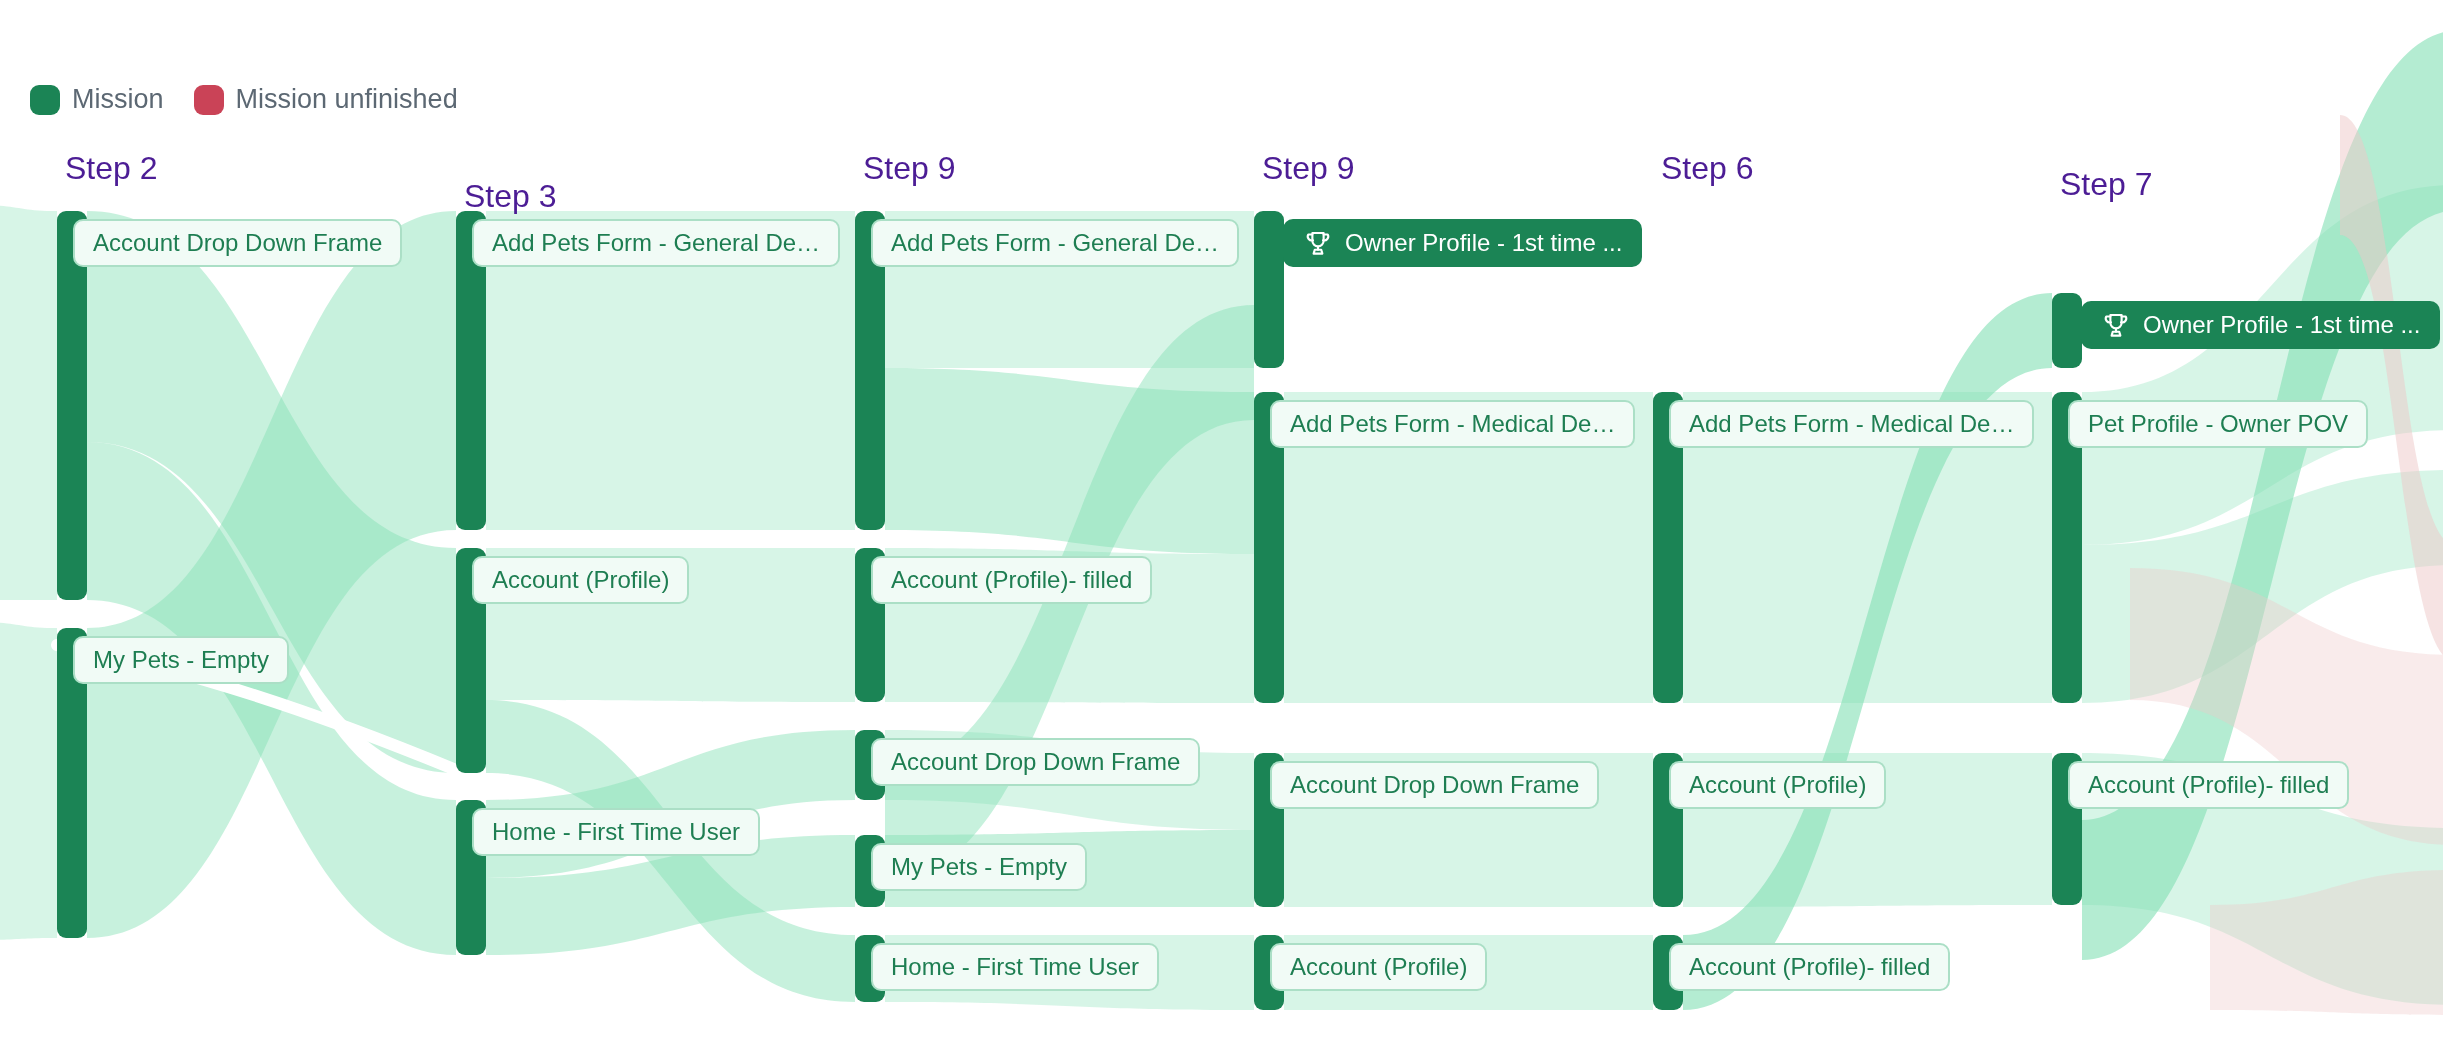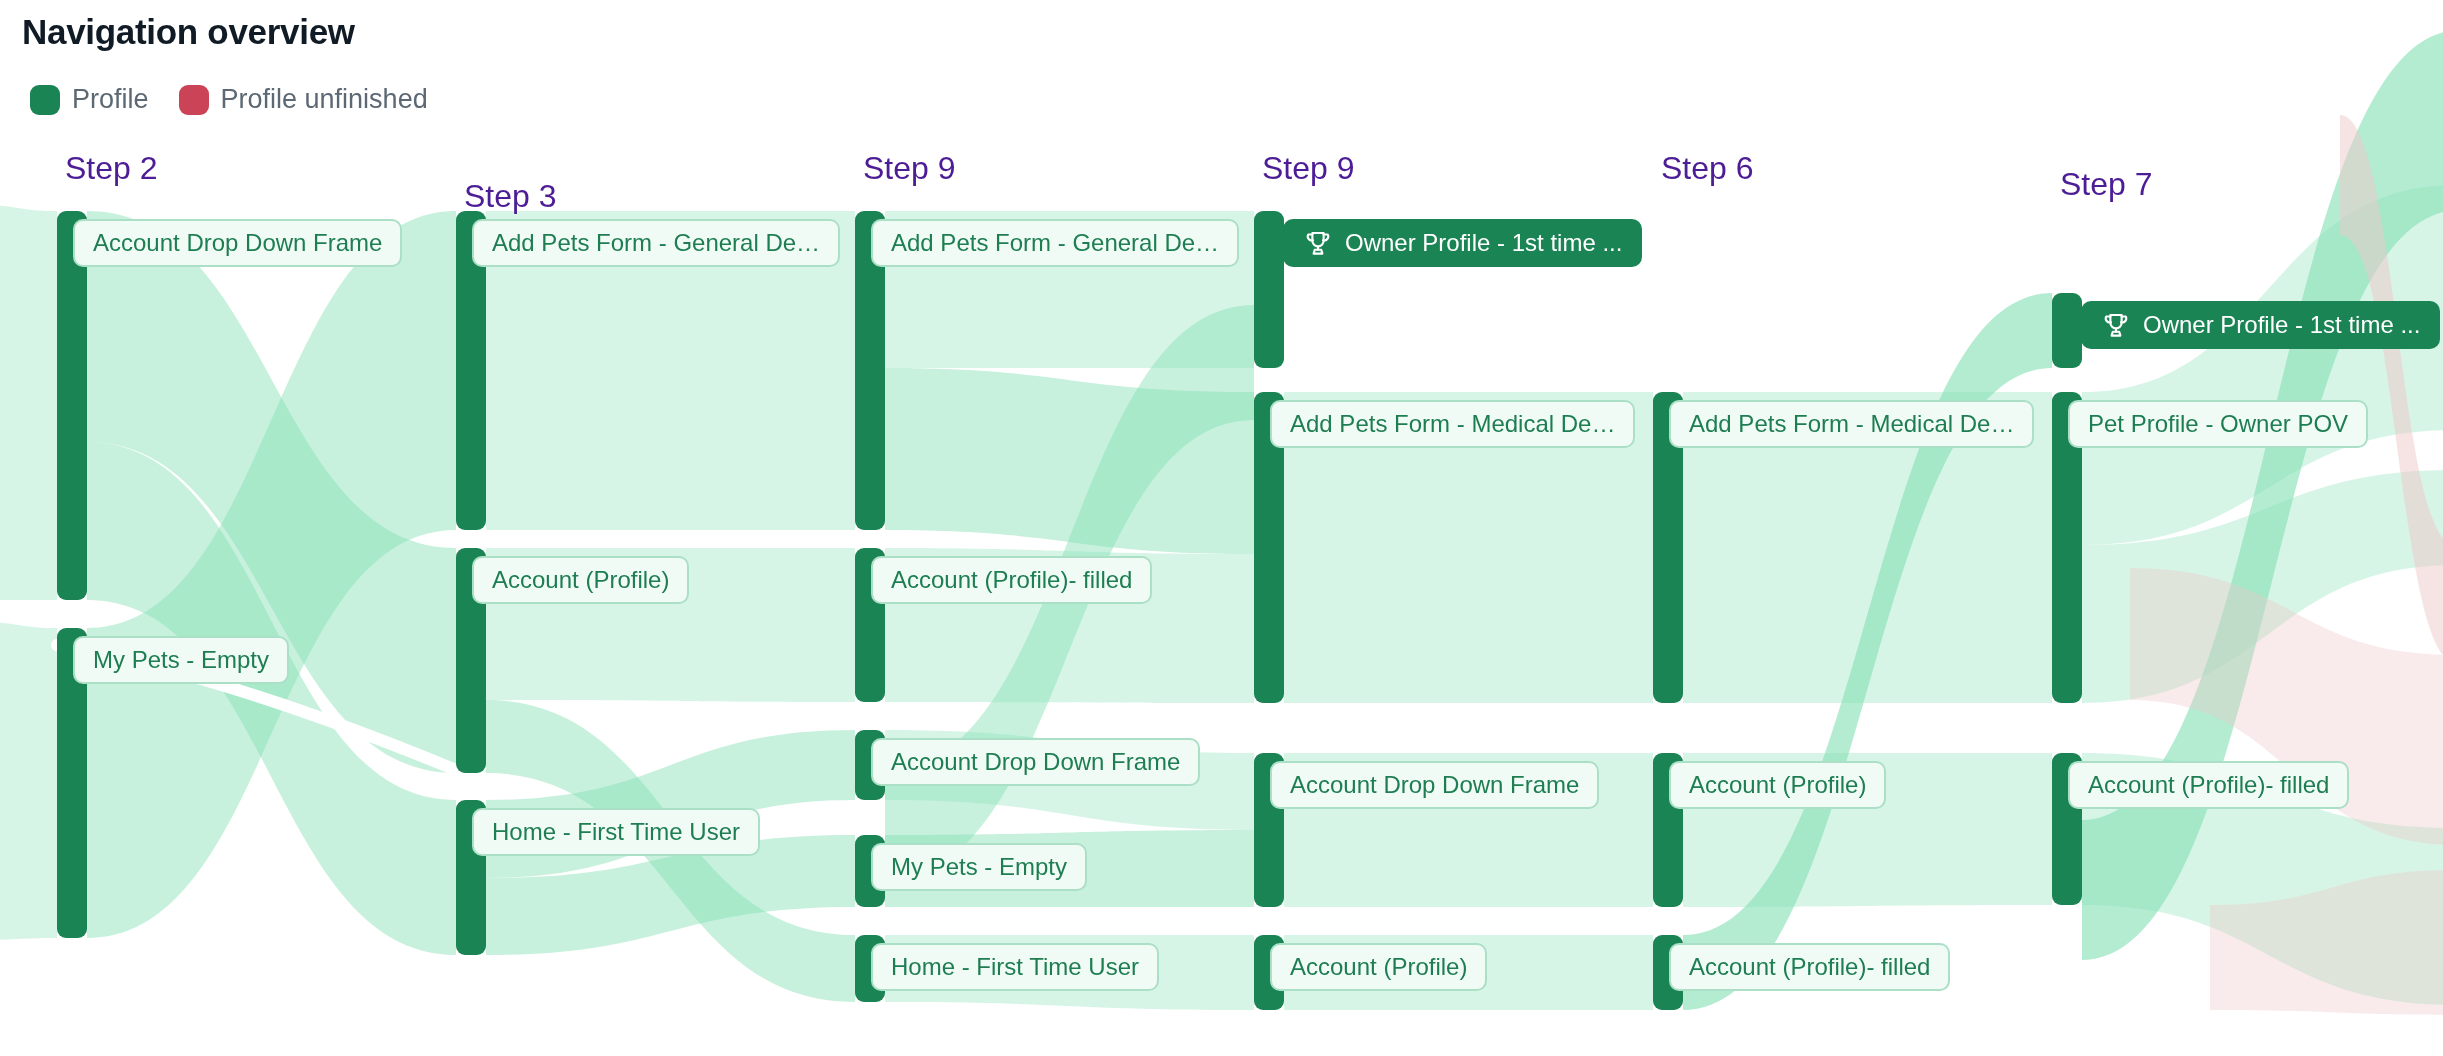--- a/index.html
+++ b/index.html
@@ -50,29 +50,28 @@
       <path d="M 885 770 C 1069.5 770, 1069.5 305, 1254 305 L 1254 420 C 1069.5 420, 1069.5 880, 885 880 Z" fill="#82dfb4" fill-opacity="0.45"></path>
       <path d="M 2082 392 C 2268.5 392, 2268.5 185, 2455 185 L 2455 430 C 2268.5 430, 2268.5 545, 2082 545 Z" fill="#82dfb4" fill-opacity="0.32"></path>
       <path d="M 2082 545 C 2268.5 545, 2268.5 470, 2455 470 L 2455 565 C 2268.5 565, 2268.5 703, 2082 703 Z" fill="#82dfb4" fill-opacity="0.32"></path>
       <path d="M 2082 820 C 2271 820, 2271 30, 2460 30 L 2460 210 C 2271 210, 2271 960, 2082 960 Z" fill="#82dfb4" fill-opacity="0.6"></path>
       <path d="M 2082 753 C 2268.5 753, 2268.5 828, 2455 828 L 2455 1005 C 2268.5 1005, 2268.5 905, 2082 905 Z" fill="#82dfb4" fill-opacity="0.32"></path>
       <path d="M 2340 115 C 2397.5 115, 2397.5 545, 2455 545 L 2455 662 C 2397.5 662, 2397.5 235, 2340 235 Z" fill="#eec7c7" fill-opacity="0.5"></path>
       <path d="M 2130 568 C 2292.5 568, 2292.5 655, 2455 655 L 2455 845 C 2292.5 845, 2292.5 700, 2130 700 Z" fill="#eec7c7" fill-opacity="0.36"></path>
       <path d="M 2210 905 C 2332.5 905, 2332.5 870, 2455 870 L 2455 1015 C 2332.5 1015, 2332.5 1010, 2210 1010 Z" fill="#eec7c7" fill-opacity="0.36"></path>
       <path d="M456 770 C340 722, 190 668, 57 645" fill="none" stroke="#ffffff" stroke-width="12" stroke-linecap="round"></path>
     </svg>
-  <h1 class="page-title">Navigation overview</h1>
   <div class="legend" id="legend">
       <span class="lg-item">
         <span class="swatch" style="background: rgb(27, 132, 85);"></span>
-        <span class="lg-label">Profile</span>
+        <span class="lg-label">Mission</span>
       </span>
       <span class="lg-item">
         <span class="swatch" style="background: rgb(202, 67, 87);"></span>
-        <span class="lg-label">Profile unfinished</span>
+        <span class="lg-label">Mission unfinished</span>
       </span>
     </div>
   <div id="columns">
       <div class="step-header" style="left: 65px;">Step 2</div>
       <div class="bar" style="left: 57px; top: 211px; height: 389px; background: rgb(27, 132, 85);"></div>
       <div class="nlabel outline" style="top: 219px; left: 73px;">Account Drop Down Frame</div>
       <div class="bar" style="left: 57px; top: 628px; height: 310px; background: rgb(27, 132, 85);"></div>
       <div class="nlabel outline" style="top: 636px; left: 73px;">My Pets - Empty</div>
       <div class="step-header" style="left: 464px; margin-top: 28px;">Step 3</div>
       <div class="bar" style="left: 456px; top: 211px; height: 319px; background: rgb(27, 132, 85);"></div>

